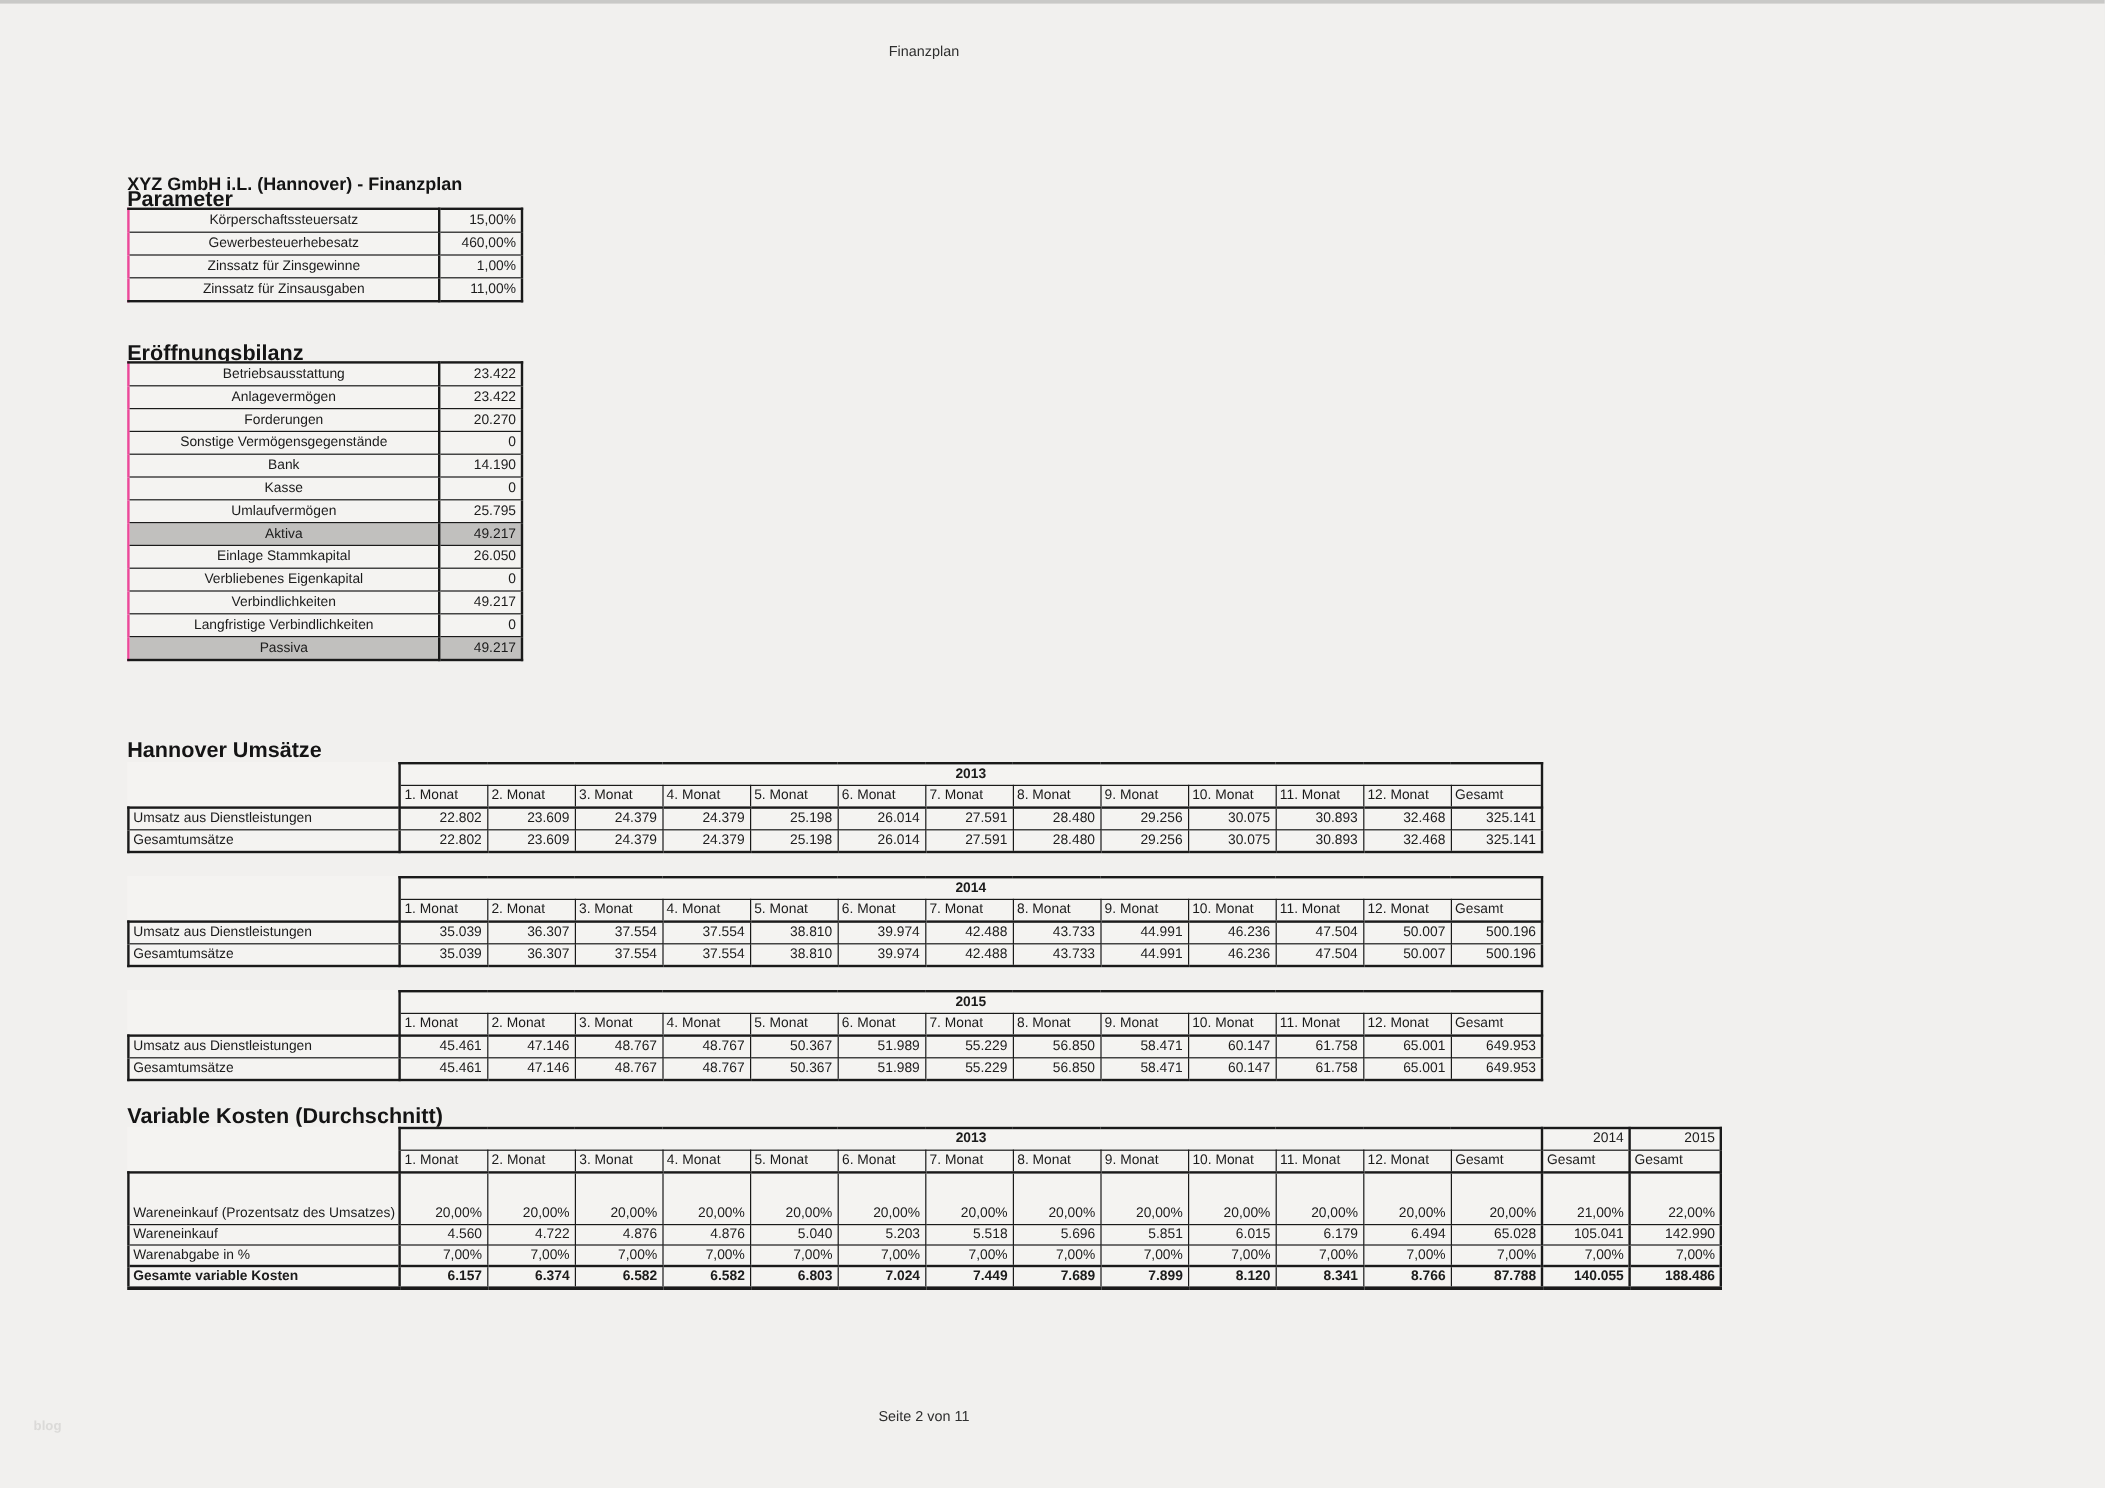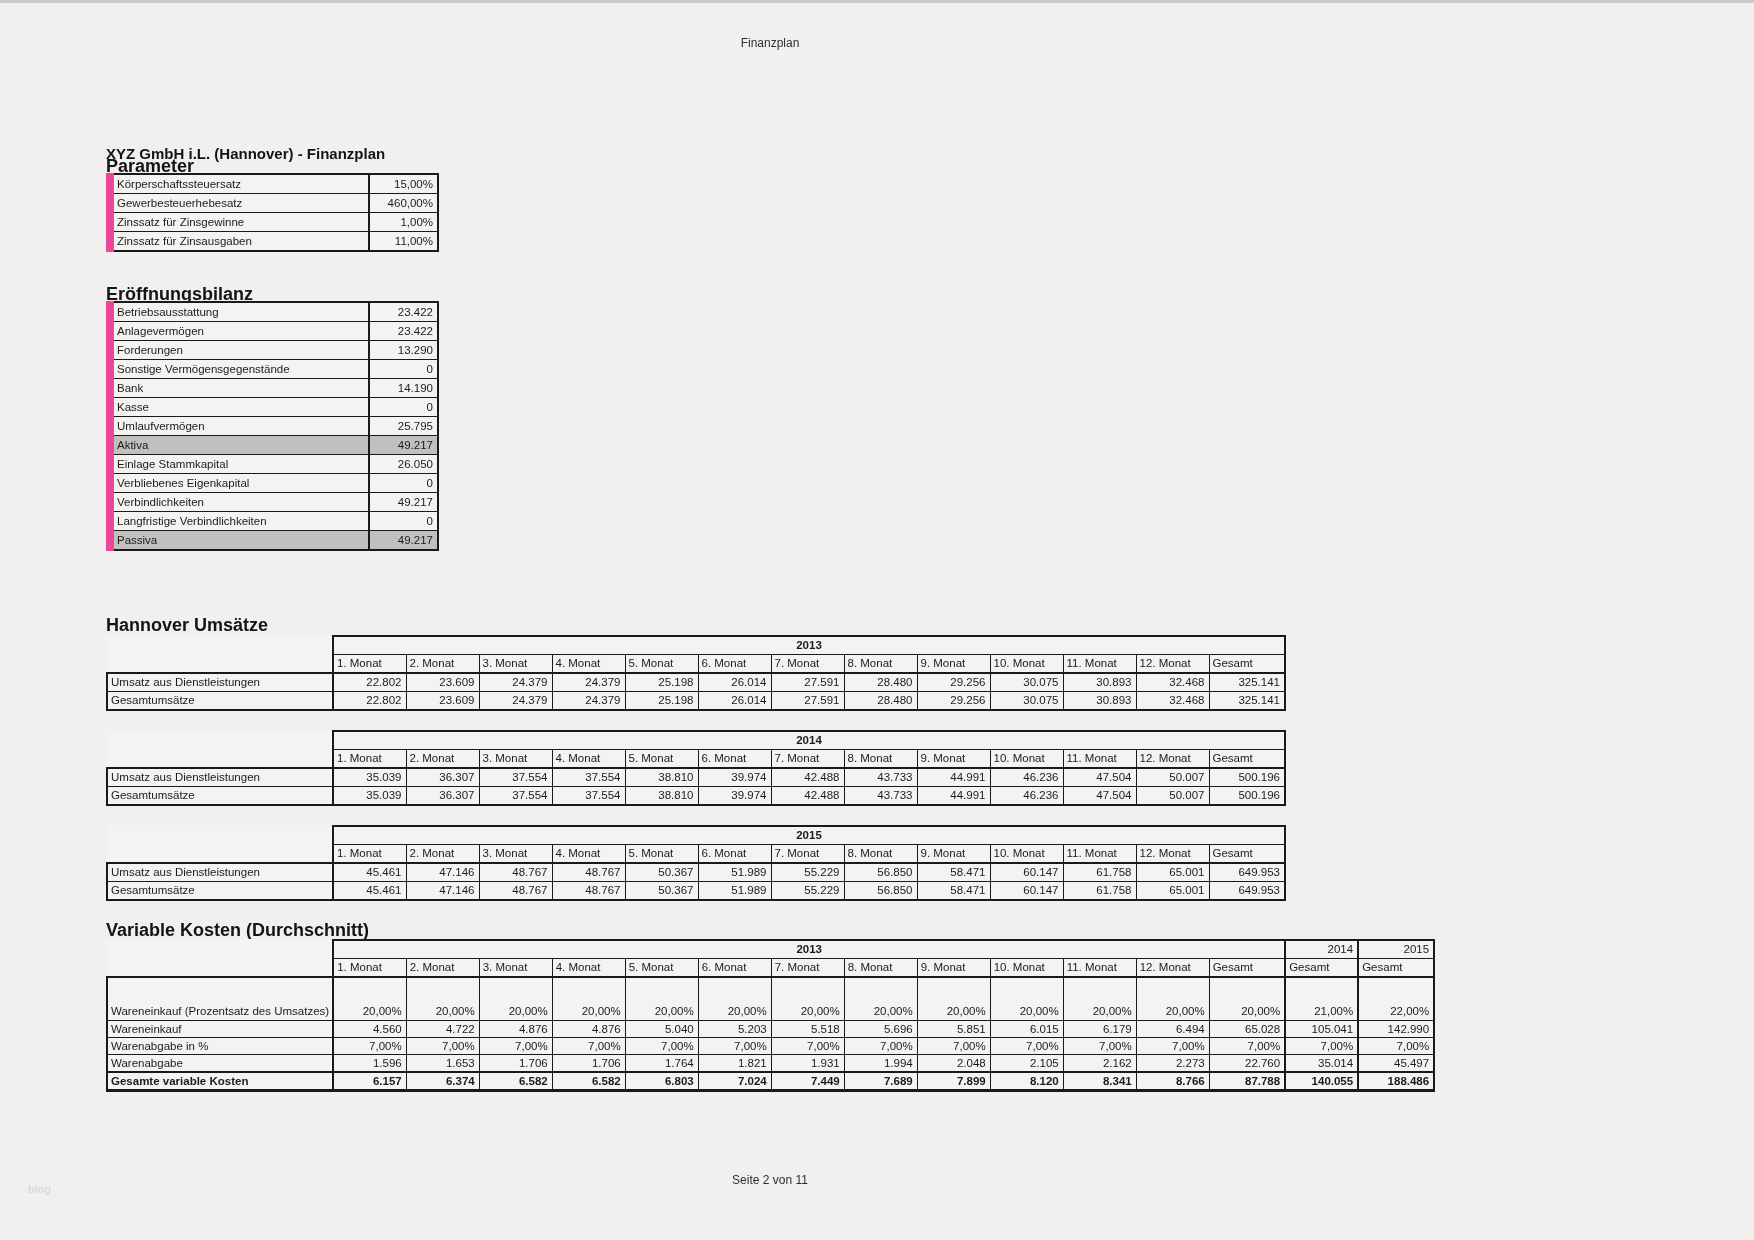--- a/index.html
+++ b/index.html
@@ -34,21 +34,21 @@
 
   table{border-collapse:collapse;table-layout:fixed;background:#f4f3f1;}
   td{
     border:1px solid #1a1a1a;
     font-size:11.5px;line-height:1.1;
     white-space:nowrap;overflow:hidden;
     padding:0 3px;vertical-align:middle;
   }
   
   .kv td{height:18px;}
-  .kv .lbl{text-align:left;border-left:8px solid #ec4899;border-right:2px solid #1a1a1a;}
+  .kv .lbl{text-align:center;border-left:2px solid #ec4899;border-right:2px solid #1a1a1a;}
   .kv .num{text-align:right;padding-right:4px;border-right:2px solid #1a1a1a;}
   .kv tr:first-child td{border-top:2px solid #1a1a1a;}
   .kv tr:last-child td{border-bottom:2px solid #1a1a1a;}
   .kv .hl td{background:#c1c0be;}
   .kv .tall td{height:38px;vertical-align:bottom;padding-bottom:2px;}
 
   
   .mt td{height:17px;}
   .mt .spacer{border:none;background:transparent;}
   .mt .banner{font-weight:bold;text-align:center;border-top:2px solid #1a1a1a;border-left:2px solid #1a1a1a;border-right:2px solid #1a1a1a;}
@@ -113,21 +113,21 @@
           <tr class="">
             <td class="lbl">Betriebsausstattung</td>
             <td class="val num">23.422</td>
           </tr>
           <tr class="">
             <td class="lbl">Anlagevermögen</td>
             <td class="val num">23.422</td>
           </tr>
           <tr class="">
             <td class="lbl">Forderungen</td>
-            <td class="val num">13.290</td>
+            <td class="val num">20.270</td>
           </tr>
           <tr class="">
             <td class="lbl">Sonstige Vermögensgegenstände</td>
             <td class="val num">0</td>
           </tr>
           <tr class="">
             <td class="lbl">Bank</td>
             <td class="val num">14.190</td>
           </tr>
           <tr class="">
@@ -482,38 +482,20 @@
             <td class="num">7,00%</td>
             <td class="num">7,00%</td>
             <td class="num">7,00%</td>
             <td class="num">7,00%</td>
             <td class="num">7,00%</td>
             <td class="num">7,00%</td>
             <td class="num">7,00%</td>
             <td class="num br2">7,00%</td>
             <td class="num br2">7,00%</td>
             <td class="num br2">7,00%</td>
-          </tr>
-          <tr class="">
-            <td class="lbl">Warenabgabe</td>
-            <td class="num">1.596</td>
-            <td class="num">1.653</td>
-            <td class="num">1.706</td>
-            <td class="num">1.706</td>
-            <td class="num">1.764</td>
-            <td class="num">1.821</td>
-            <td class="num">1.931</td>
-            <td class="num">1.994</td>
-            <td class="num">2.048</td>
-            <td class="num">2.105</td>
-            <td class="num">2.162</td>
-            <td class="num">2.273</td>
-            <td class="num br2">22.760</td>
-            <td class="num br2">35.014</td>
-            <td class="num br2">45.497</td>
           </tr>
           <tr class="bold-row">
             <td class="lbl bb3">Gesamte variable Kosten</td>
             <td class="num bb3">6.157</td>
             <td class="num bb3">6.374</td>
             <td class="num bb3">6.582</td>
             <td class="num bb3">6.582</td>
             <td class="num bb3">6.803</td>
             <td class="num bb3">7.024</td>
             <td class="num bb3">7.449</td>

